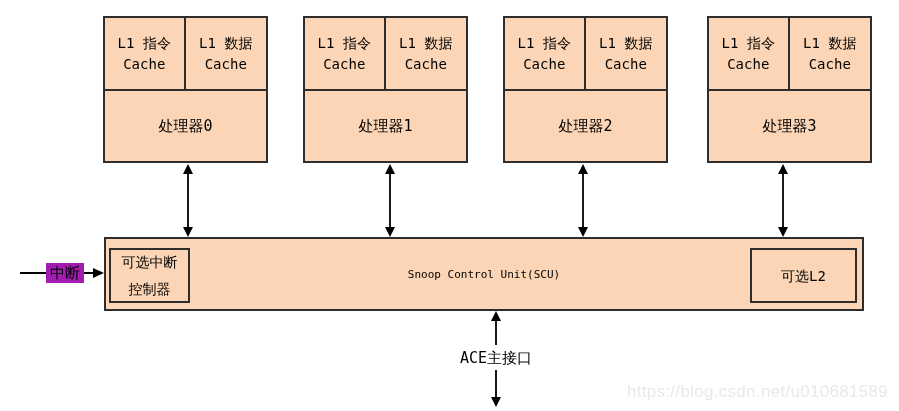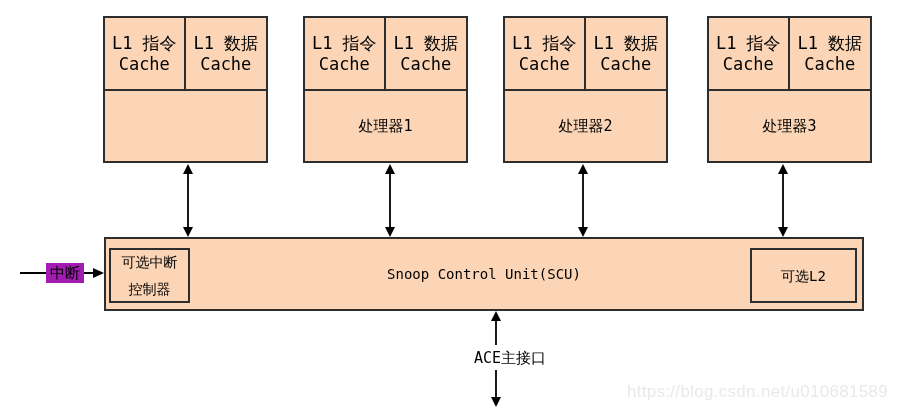--- a/index.html
+++ b/index.html
@@ -14,58 +14,58 @@
   .proc{
     position:absolute;top:16px;width:165px;height:147px;
     background:#FBD5B5;border:2px solid #2d2d2d;
     display:flex;flex-direction:column;
   }
   .proc .caches{
     display:flex;flex:0 0 73px;border-bottom:2px solid #2d2d2d;
   }
   .proc .cache-cell{
     flex:1 1 50%;display:flex;flex-direction:column;justify-content:center;
-    align-items:center;text-align:center;font-size:17px;line-height:21px;
+    align-items:center;text-align:center;font-size:14px;line-height:21px;
   }
   .proc .cache-cell.icache{border-right:2px solid #2d2d2d;}
   .proc .proc-label{
     flex:1 1 auto;display:flex;justify-content:center;align-items:center;
     font-size:15px;
   }
   .p0{left:103px;} .p1{left:303px;} .p2{left:503px;} .p3{left:707px;}
 
   
   .scu{
     position:absolute;left:104px;top:237px;width:760px;height:74px;
     background:#FBD5B5;border:2px solid #2d2d2d;
   }
   .scu-label{
     position:absolute;left:0;right:0;top:0;bottom:0;
-    display:flex;justify-content:center;align-items:center;font-size:14px;border-radius:28px;
+    display:flex;justify-content:center;align-items:center;font-size:11px;border-radius:28px;
   }
   .scu-subbox{
     position:absolute;top:9px;height:55px;background:#FBD5B5;
     border:2px solid #2d2d2d;display:flex;flex-direction:column;
     justify-content:center;align-items:center;text-align:center;
     font-size:14px;line-height:20px;
   }
   .int-box{left:3px;width:81px;gap:7px;}
   .l2-box{left:644px;width:107px;}
 
   
   .arrow-layer{position:absolute;left:0;top:0;width:899px;height:411px;pointer-events:none;}
 
   
   .interrupt-label{
     position:absolute;left:46px;top:263px;width:38px;height:20px;
     background:#a21caf;font-size:15px;text-align:center;line-height:20px;
   }
   .ace-label{
     position:absolute;left:460px;top:347px;width:100px;height:22px;
-    font-size:15px;text-align:center;line-height:22px;background:#ffffff;
+    font-size:15px;text-align:left;line-height:22px;background:#ffffff;
   }
 
   .watermark{
     position:absolute;right:11px;bottom:9px;
     font-family:"Liberation Sans","DejaVu Sans",sans-serif;
     font-size:17px;color:#e9e9e9;letter-spacing:0.3px;
   }
 </style>
 </head>
 <body>
@@ -74,20 +74,21 @@
   <div class="caches">
     <div class="cache-cell icache">
       <span>L1 指令</span>
       <span>Cache</span>
     </div>
     <div class="cache-cell">
       <span>L1 数据</span>
       <span>Cache</span>
     </div>
   </div>
+  <div class="proc-label">处理器0</div>
 </div>
 
 <div class="proc p1">
   <div class="caches">
     <div class="cache-cell icache">
       <span>L1 指令</span>
       <span>Cache</span>
     </div>
     <div class="cache-cell">
       <span>L1 数据</span>

